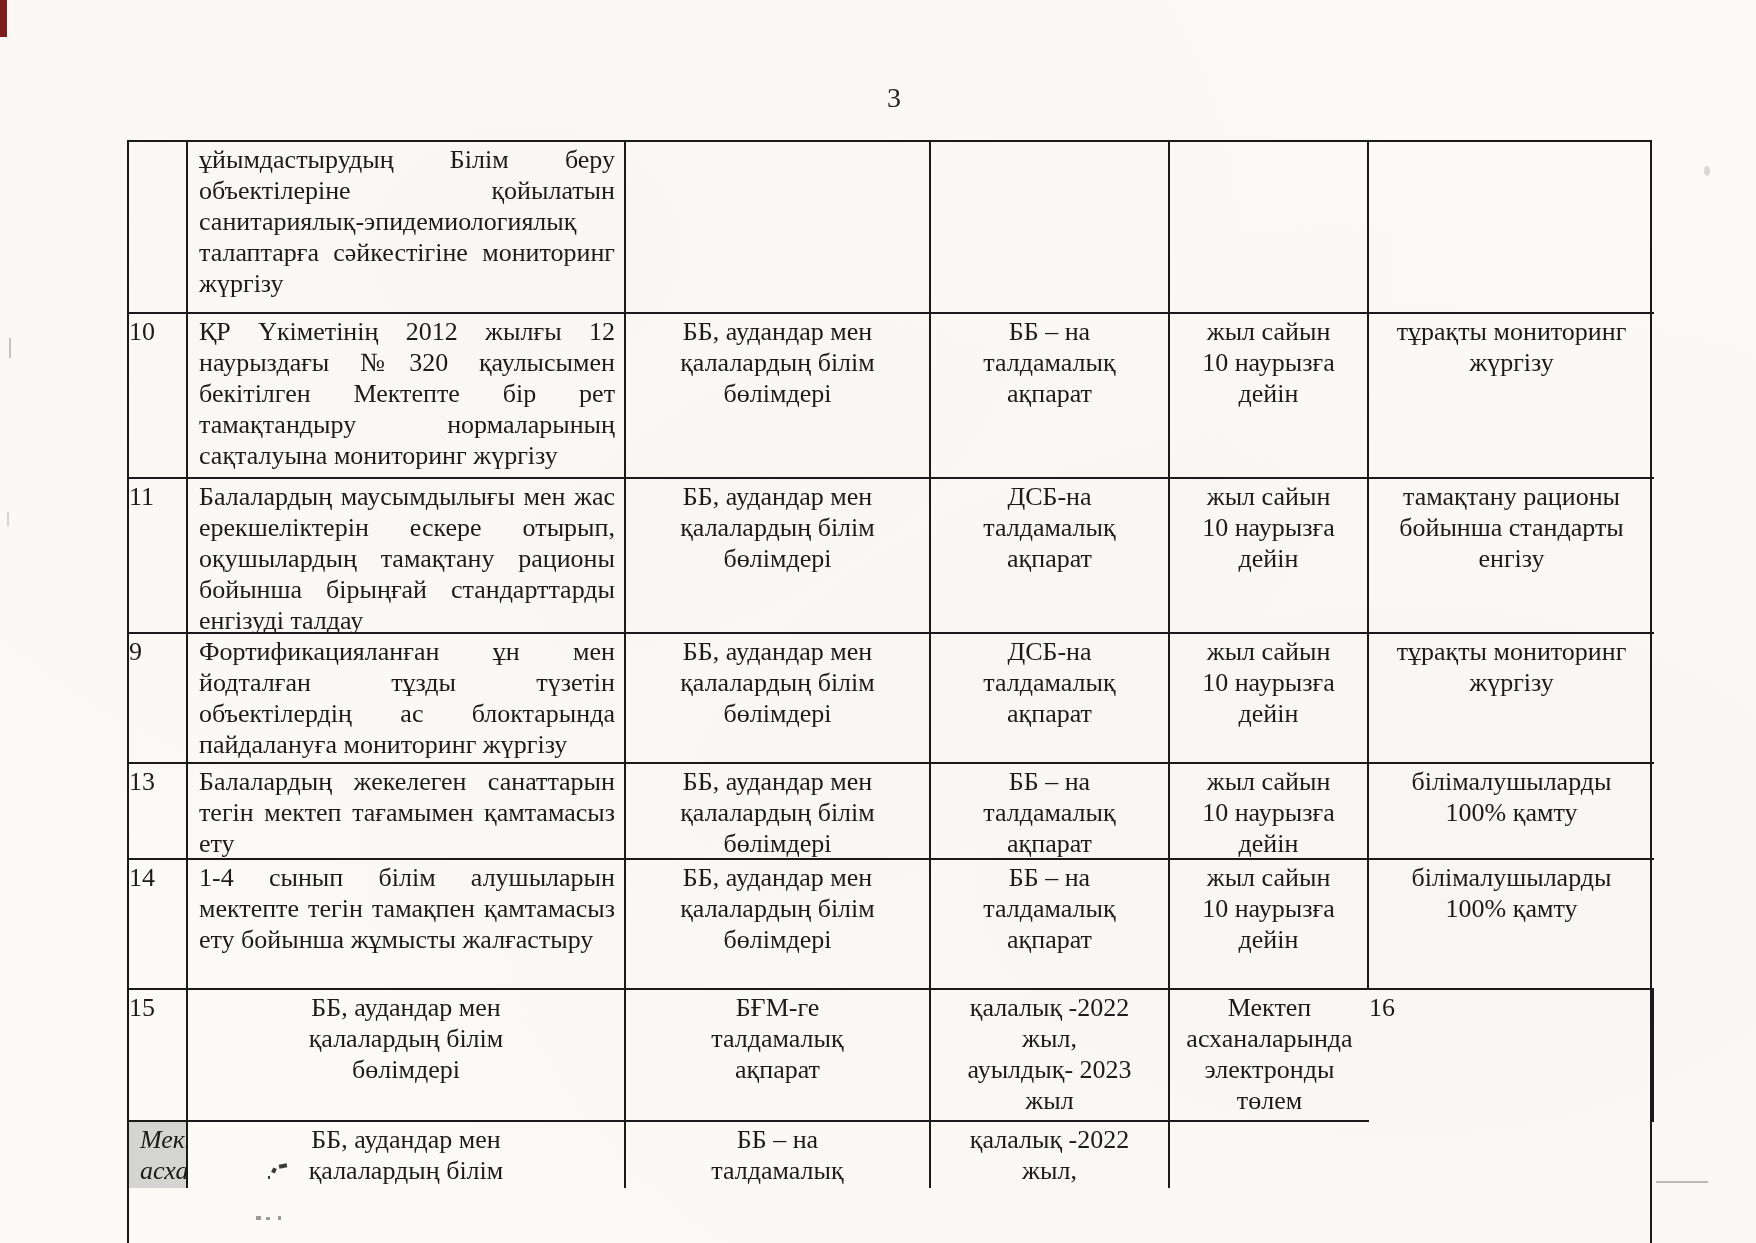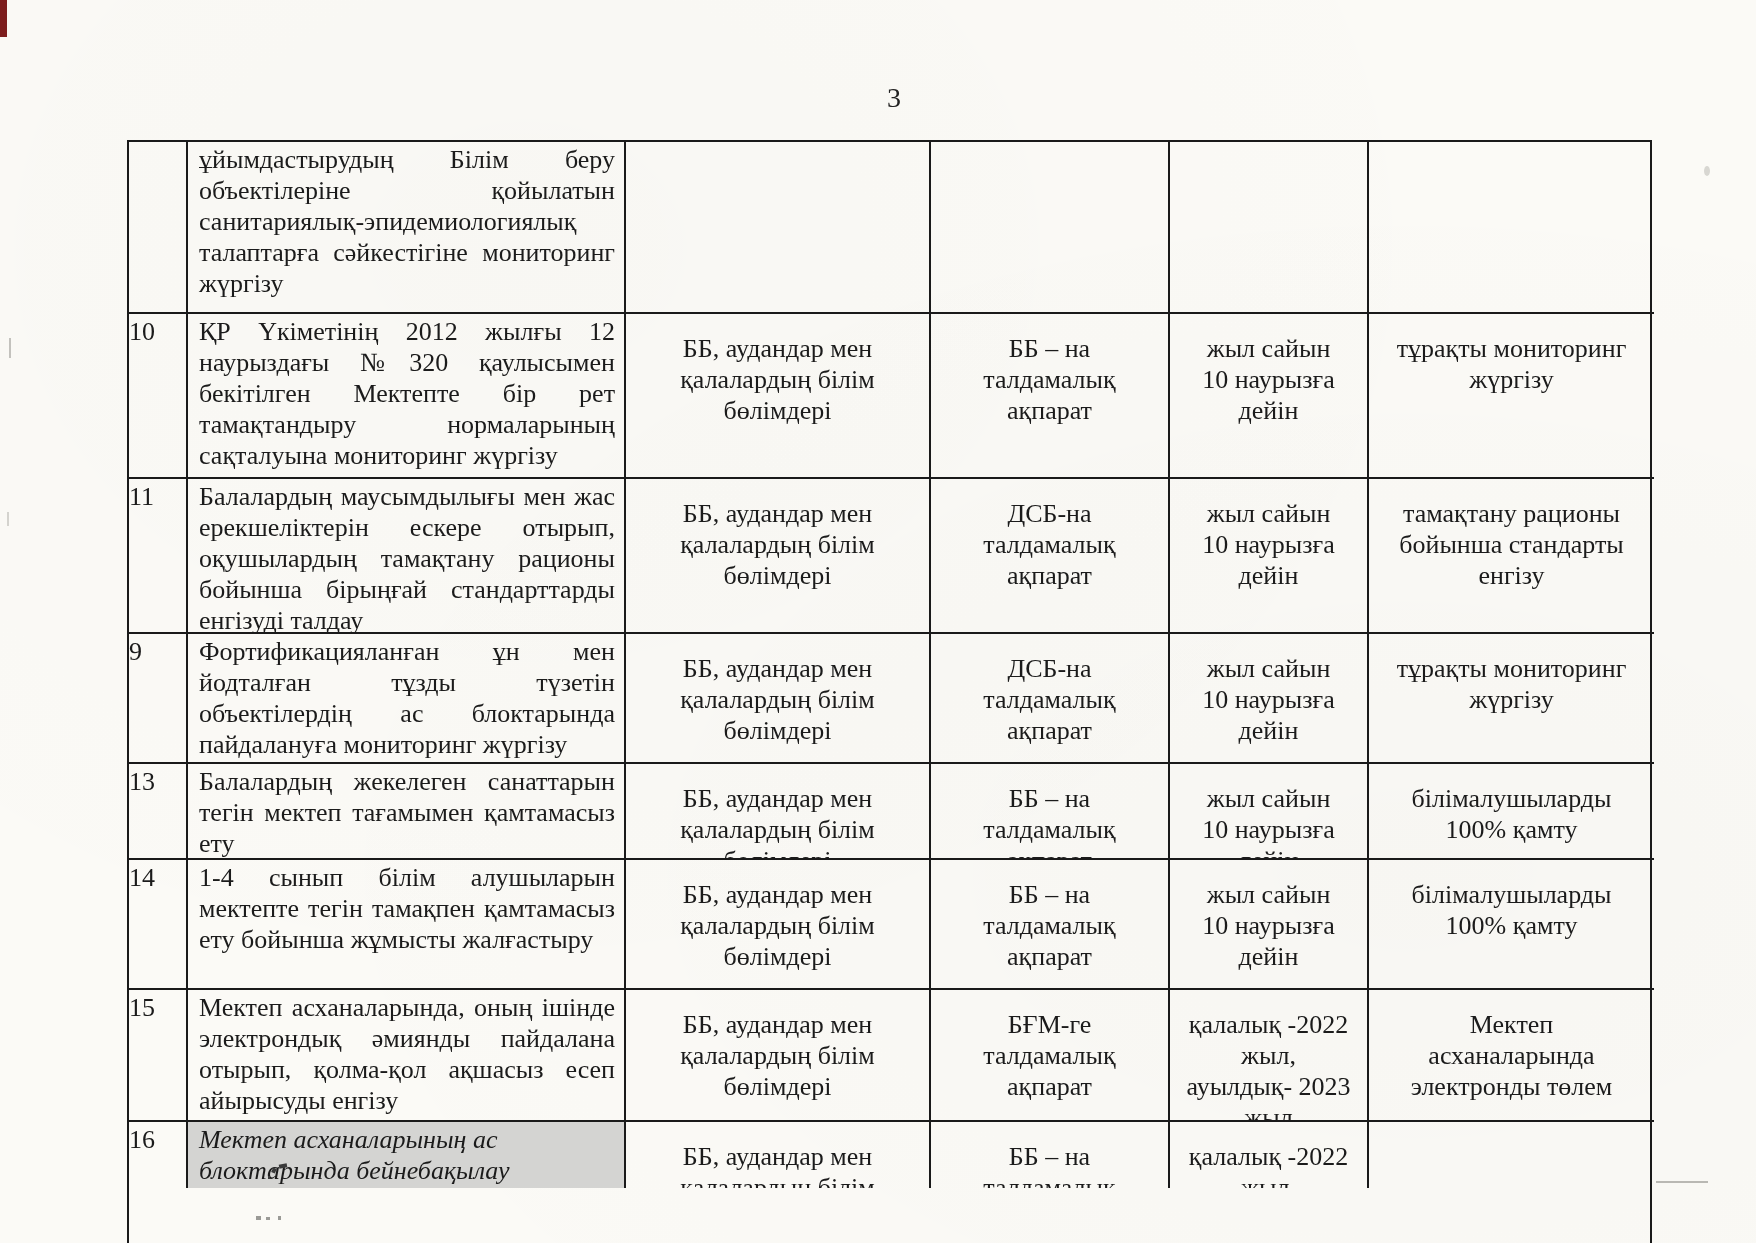--- a/index.html
+++ b/index.html
@@ -60,21 +60,21 @@
   }
   .cell-task {
     text-align: justify;
     text-justify: inter-word;
     padding: 2px 9px 0 11px;
   }
   .cell-task.no-justify { text-align: left; }
   .cell-center {
     text-align: center;
     white-space: pre-line;
-    padding: 19px 4px 0 4px;
+    padding: 2px 4px 0 4px;
   }
   .highlight { background: #d4d4d2; font-style: italic; }
   
   .edge-strip {
     position: absolute;
     left: 0; top: 0;
     width: 7px; height: 37px;
     background: #7d1d1d;
   }
   .artifact { position: absolute; background: #3a3a3a; }
@@ -173,21 +173,20 @@
     <div class="cell cell-center">ББ – на
 талдамалық
 ақпарат</div>
     <div class="cell cell-center">жыл сайын
 10 наурызға
 дейін</div>
     <div class="cell cell-center last-col">білімалушыларды
 100% қамту</div>
 
     <div class="cell cell-num">15</div>
-    <div class="cell cell-task">Мектеп асханаларында, оның ішінде электрондық әмиянды пайдалана отырып, қолма-қол ақшасыз есеп айырысуды енгізу</div>
     <div class="cell cell-center">ББ, аудандар мен
 қалалардың білім
 бөлімдері</div>
     <div class="cell cell-center">БҒМ-ге
 талдамалық
 ақпарат</div>
     <div class="cell cell-center">қалалық -2022
 жыл,
 ауылдық- 2023
 жыл</div>

